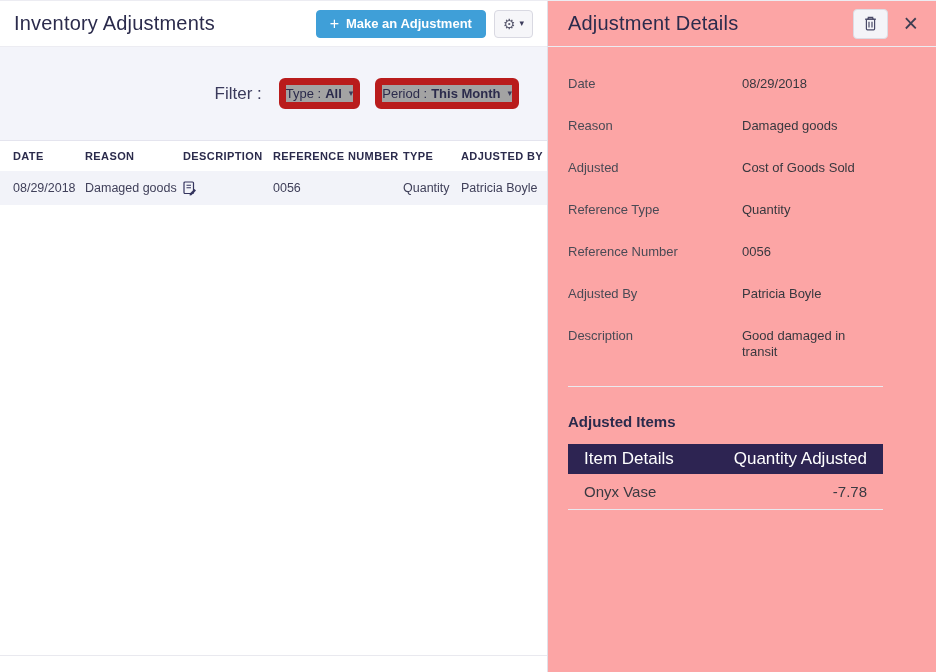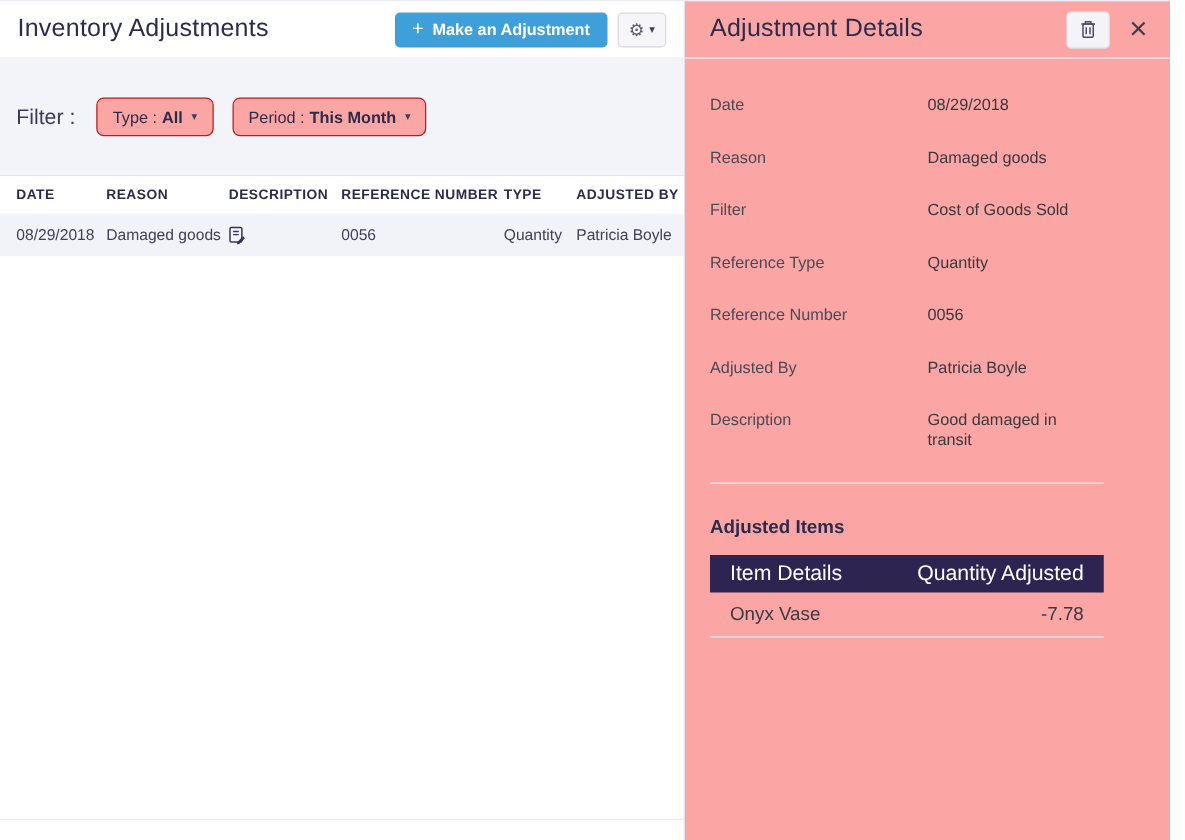--- a/index.html
+++ b/index.html
@@ -52,26 +52,27 @@
   }
   .gear { font-size: 14px; line-height: 1; color: #5b5b70; }
   .caret { font-size: 9px; color: #3c3c5c; line-height: 1; }
 
   .filter-bar {
     height: 94px; min-height: 94px;
     background: var(--panel-bg, #f3f4fa);
     border-bottom: 1px solid #e4e4ee;
     display: flex; align-items: center;
     padding: 0 13px;
+    justify-content: flex-end;
   }
   .filter-label { font-size: 17px; color: #3a3a5c; margin-right: 17px; }
   .dropdown {
     display: inline-flex; align-items: center;
-    background: #fca5a5; border: 1px solid #b91c1c; border-radius: 6px;
-    height: 31px; padding: 0 12px; margin-right: 15px;
+    background: #a3a3a3; border: 7px solid #b91c1c; border-radius: 6px;
+    height: 31px; padding: 0 0; margin-right: 15px;
     font-family: inherit; font-size: 13px; color: var(--navy, #2b2b4c);
     cursor: pointer;
   }
   .dropdown b { margin-left: 4px; }
   .dropdown .caret { margin-left: 7px; }
 
   .lp-grid {
     display: grid;
     grid-template-columns: 72px 98px 90px 130px 58px 1fr;
     align-items: center;
@@ -221,21 +222,21 @@
     <div class="rp-body">
       <div class="field-row">
         <span class="field-label">Date</span>
         <span class="field-value">08/29/2018</span>
       </div>
       <div class="field-row">
         <span class="field-label">Reason</span>
         <span class="field-value">Damaged goods</span>
       </div>
       <div class="field-row">
-        <span class="field-label">Filter</span>
+        <span class="field-label">Adjusted</span>
         <span class="field-value">Cost of Goods Sold</span>
       </div>
       <div class="field-row">
         <span class="field-label">Reference Type</span>
         <span class="field-value">Quantity</span>
       </div>
       <div class="field-row">
         <span class="field-label">Reference Number</span>
         <span class="field-value">0056</span>
       </div>

